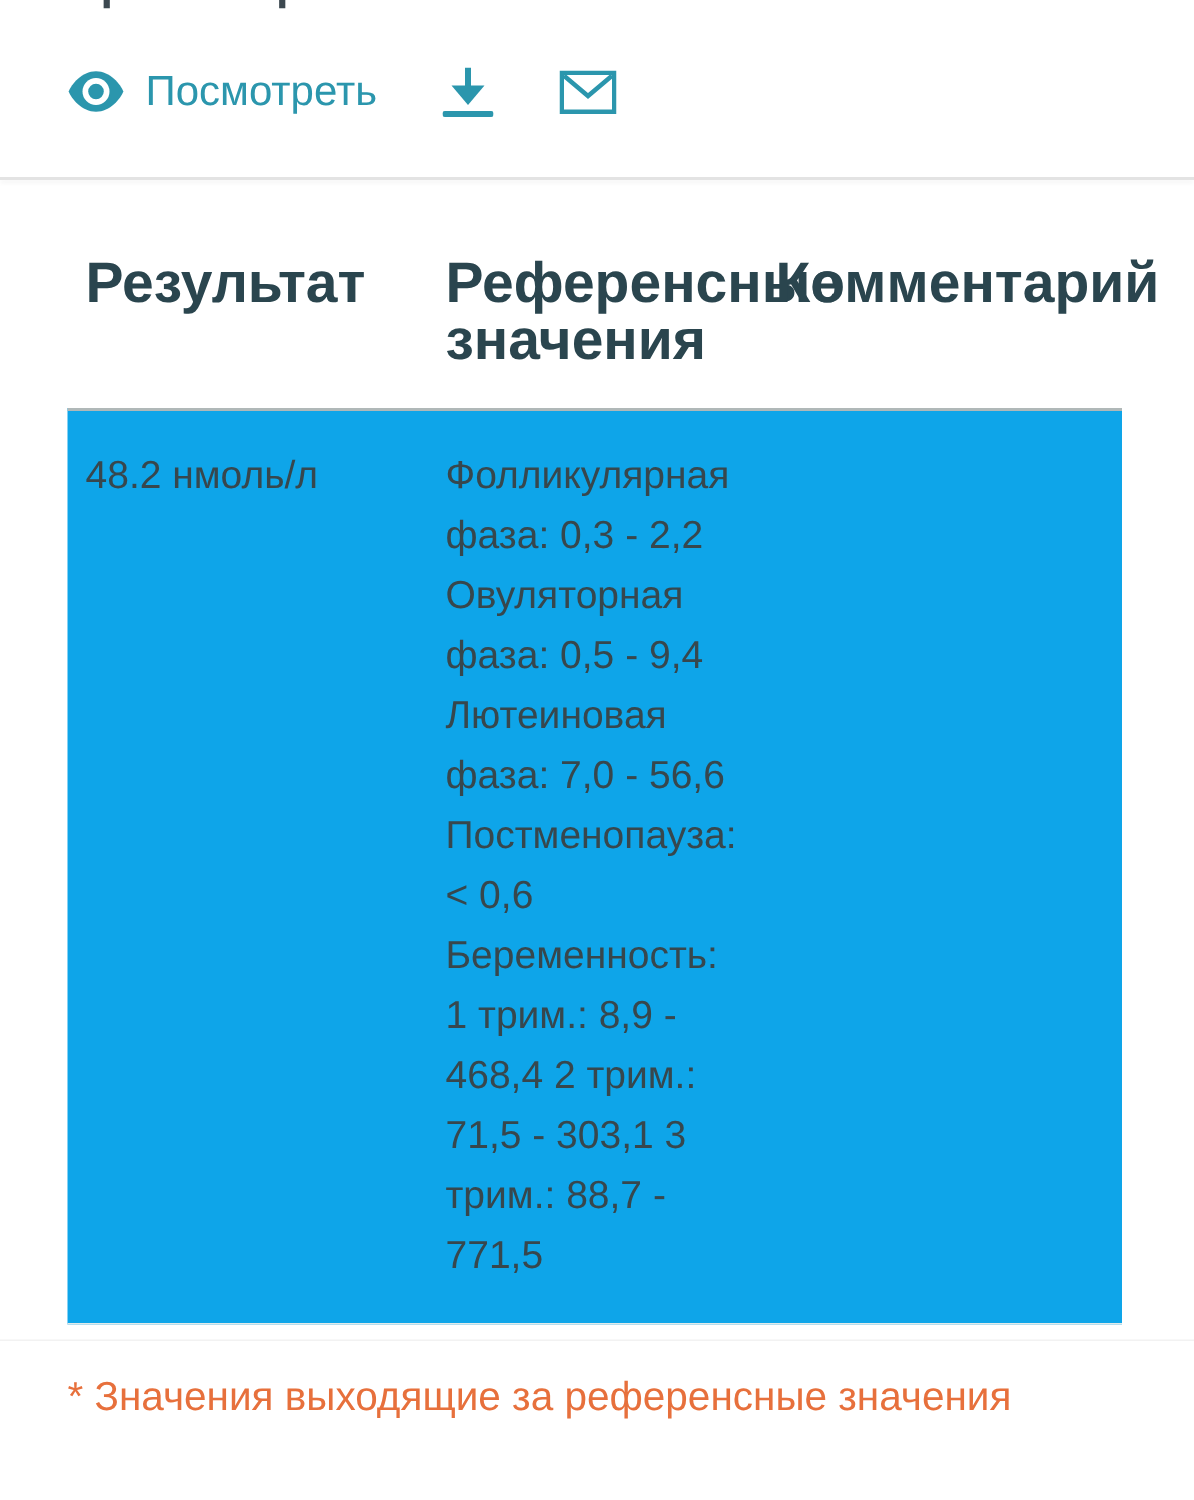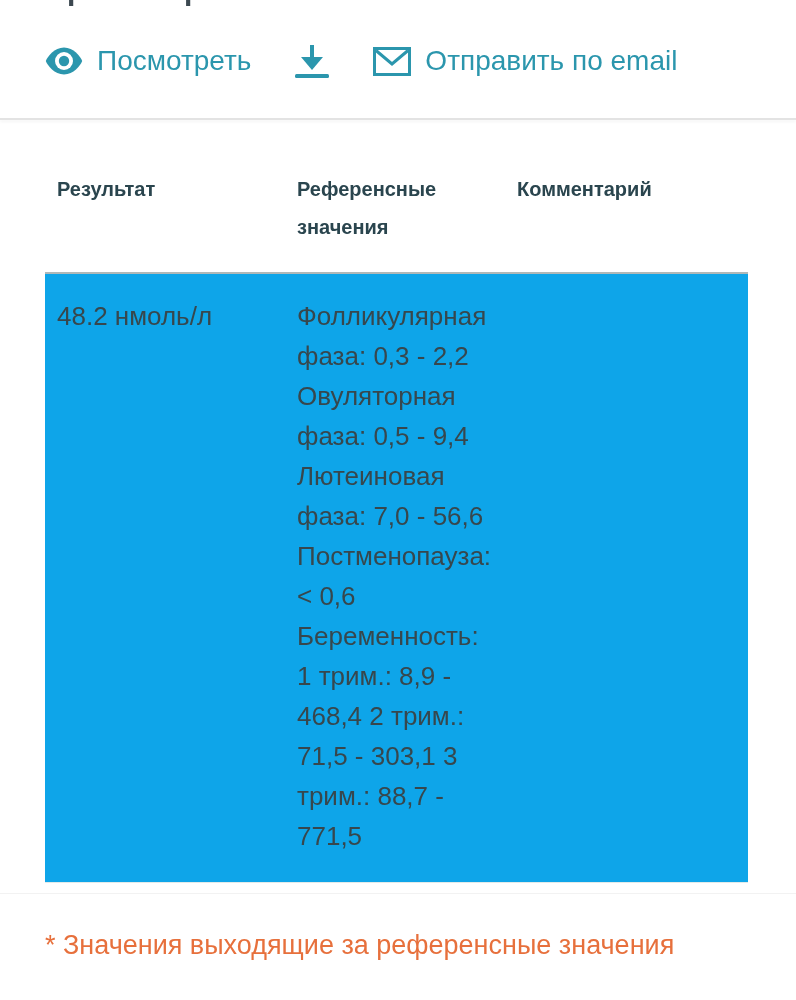--- a/index.html
+++ b/index.html
@@ -15,29 +15,29 @@
   }
   
   .actions{display:flex;align-items:center;gap:44px;padding:30px 0 0 45px;height:44px;}
   .action{display:flex;align-items:center;gap:14px;color:#2B96AD;font-size:28px;cursor:pointer;}
   .action svg{display:block;flex:0 0 auto;}
   .action .lbl{white-space:nowrap;text-align:center;}
   
   .divider{height:2px;background:#e3e3e3;margin-top:35px;box-shadow:0 2px 3px rgba(0,0,0,0.05);}
   
   .thead{display:grid;grid-template-columns:240px 220px 1fr;margin:0 48px 0 45px;padding:50px 0 26px;}
-  .th{font-size:20px;font-weight:bold;color:#2A454E;line-height:38px;padding-left:12px;padding-right:10px;}
+  .th{font-size:38px;font-weight:bold;color:#2A454E;line-height:38px;padding-left:12px;padding-right:10px;}
   .trow{
     display:grid;grid-template-columns:240px 220px 1fr;margin:0 48px 0 45px;
     border-top:2px solid #b0b8b8;border-bottom:1px solid #e2eae9;
     background:#0ea5e9;padding:22px 0 26px;
   }
   .td{font-size:26px;color:#37474d;line-height:40px;padding-left:12px;padding-right:6px;}
   .subdivider{height:1px;background:#f2f2f2;margin-top:10px;}
-  .footnote{margin:34px 48px 0 45px;color:#E7703C;font-size:27px;line-height:34px;}
+  .footnote{margin:20px 48px 0 45px;color:#E7703C;font-size:27px;line-height:34px;}
   .disclaimer{margin:30px 48px 0 45px;color:#BDC2C4;font-size:28px;line-height:46px;}
 </style>
 </head>
 <body>
 
 <div class="page">
 
   <div class="clip-title">
     <span>Прогестерон</span>
   </div>
@@ -65,21 +65,20 @@
       </span>
     </div>
 
     <div class="action">
       <span>
         <svg width="38" height="29" viewBox="0 0 38 29">
           <rect x="1.5" y="1.5" width="35" height="26" fill="none" stroke="#2B96AD" stroke-width="3"></rect>
           <path d="M3 3.5 L19 17 L35 3.5" fill="none" stroke="#2B96AD" stroke-width="3"></path>
         </svg>
       </span>
-      <span class="lbl">Отправить по email</span>
     </div>
 
   </div>
 
   <div class="divider"></div>
 
   <div class="thead">
     <div class="th">Результат</div>
     <div class="th">Референсные значения</div>
     <div class="th">Комментарий</div>

